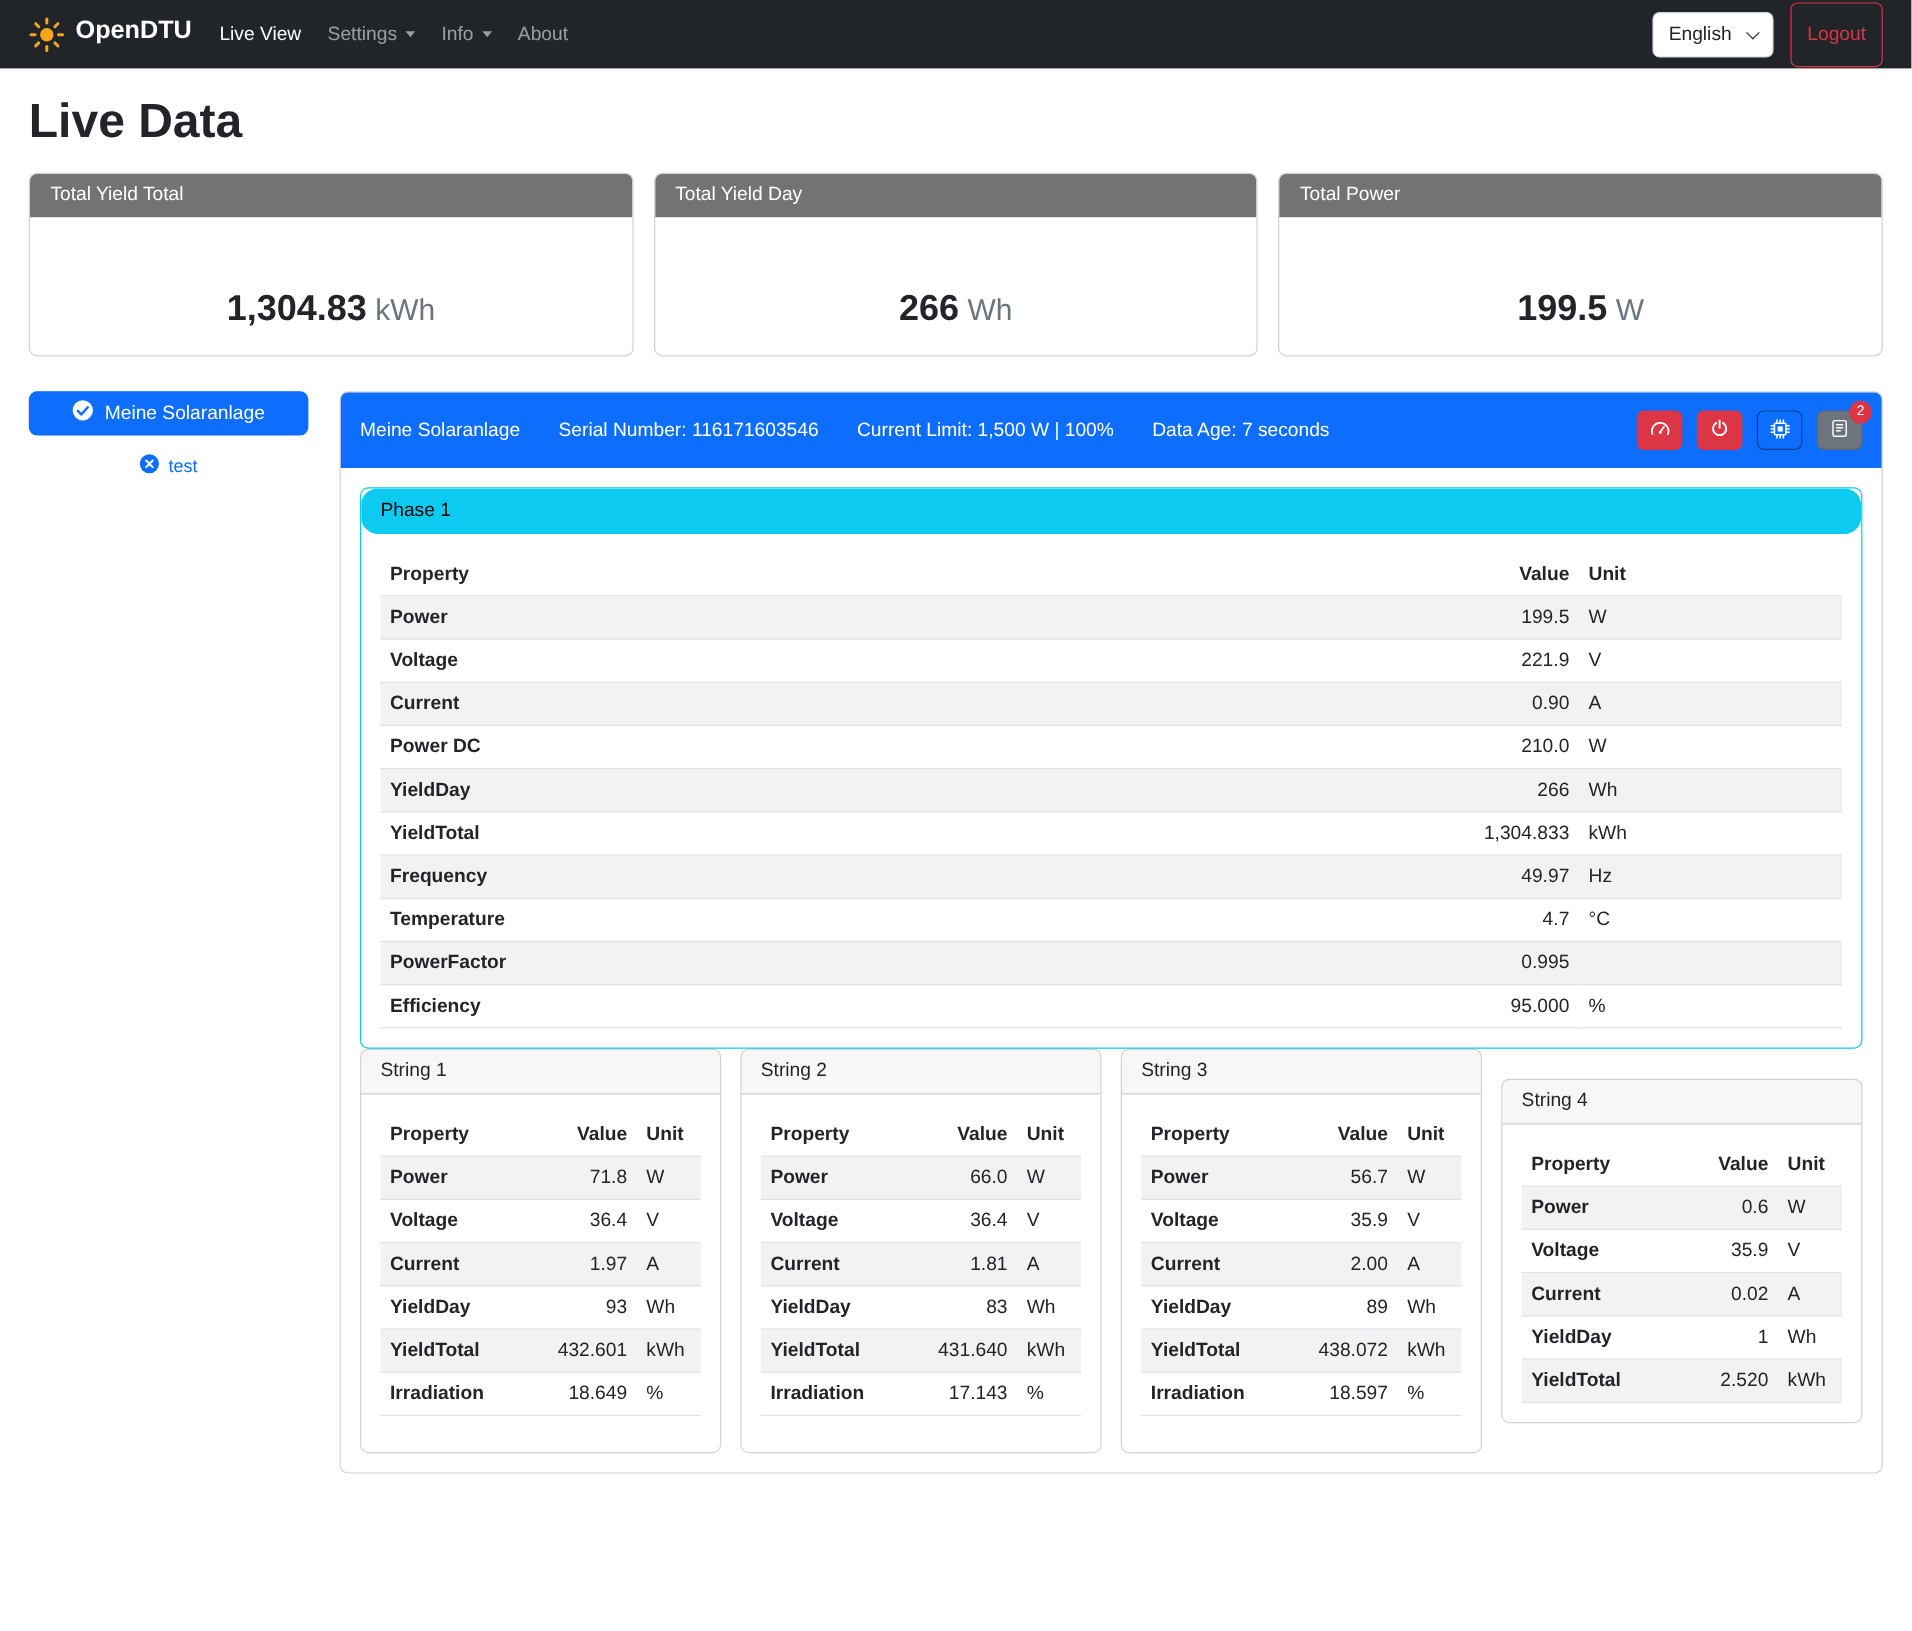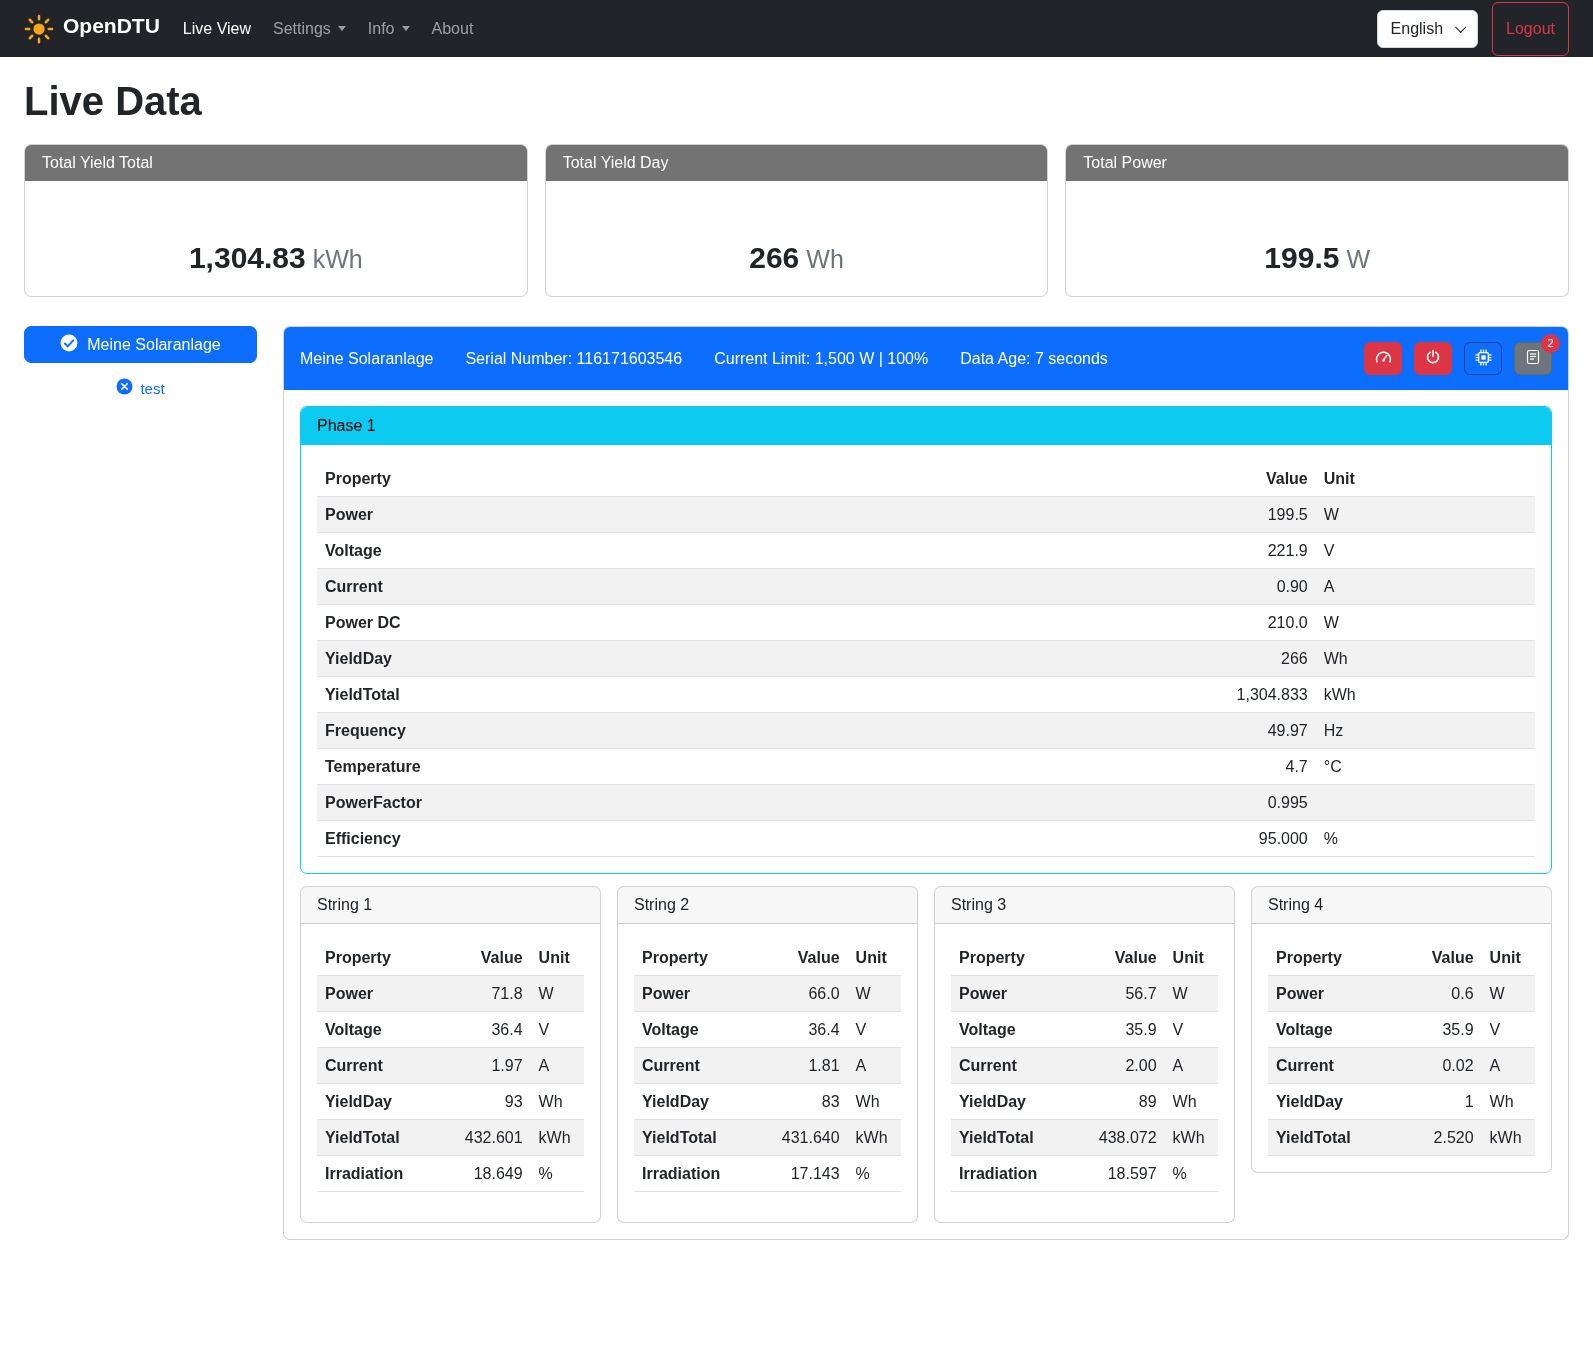--- a/index.html
+++ b/index.html
@@ -149,40 +149,40 @@
     height: 19px;
     line-height: 19px;
     font-size: 11.5px;
     padding: 0 4px;
     text-align: center;
   }
   .main-card-body { padding: 16px; }
 
   
   .phase-card { border: 1px solid #0dcaf0; border-radius: 7px; overflow: hidden; }
-  .phase-header { background: #0dcaf0; color: #000; padding: 10px 16px; font-size: 16px; }
+  .phase-header { background: #0dcaf0; color: #000; padding: 10px 16px; font-size: 16px; border-radius: 14px; }
   .phase-body { padding: 16px; }
 
   
   .data-table { width: 100%; border-collapse: collapse; font-size: 16px; }
   .data-table th, .data-table td {
     padding: 8.5px 8px;
     border-bottom: 1px solid #dee2e6;
     text-align: left;
     vertical-align: middle;
   }
   .data-table tbody tr:nth-of-type(odd) { background: rgba(0,0,0,.05); }
   .data-table .c-val { text-align: right; }
   .phase-table .c-val { width: 12%; }
   .phase-table .c-unit { width: 18%; }
   .string-table .c-val { width: 30%; }
   .string-table .c-unit { width: 20%; }
 
   
-  .strings-row { display: flex; gap: 16px; margin-top: 12px; align-items: flex-start; }
+  .strings-row { display: flex; gap: 16px; margin-top: 0; align-items: center; }
   .string-card { flex: 1; border: 1px solid rgba(0,0,0,.175); border-radius: 7px; background: #fff; overflow: hidden; }
   .string-card-header {
     background: rgba(0,0,0,.03);
     border-bottom: 1px solid rgba(0,0,0,.175);
     padding: 9px 16px;
     font-size: 16px;
   }
   .string-card-body { padding: 16px 16px 30px 16px; }
   .string-card:last-child .string-card-body { padding-bottom: 16px; }
 </style>

